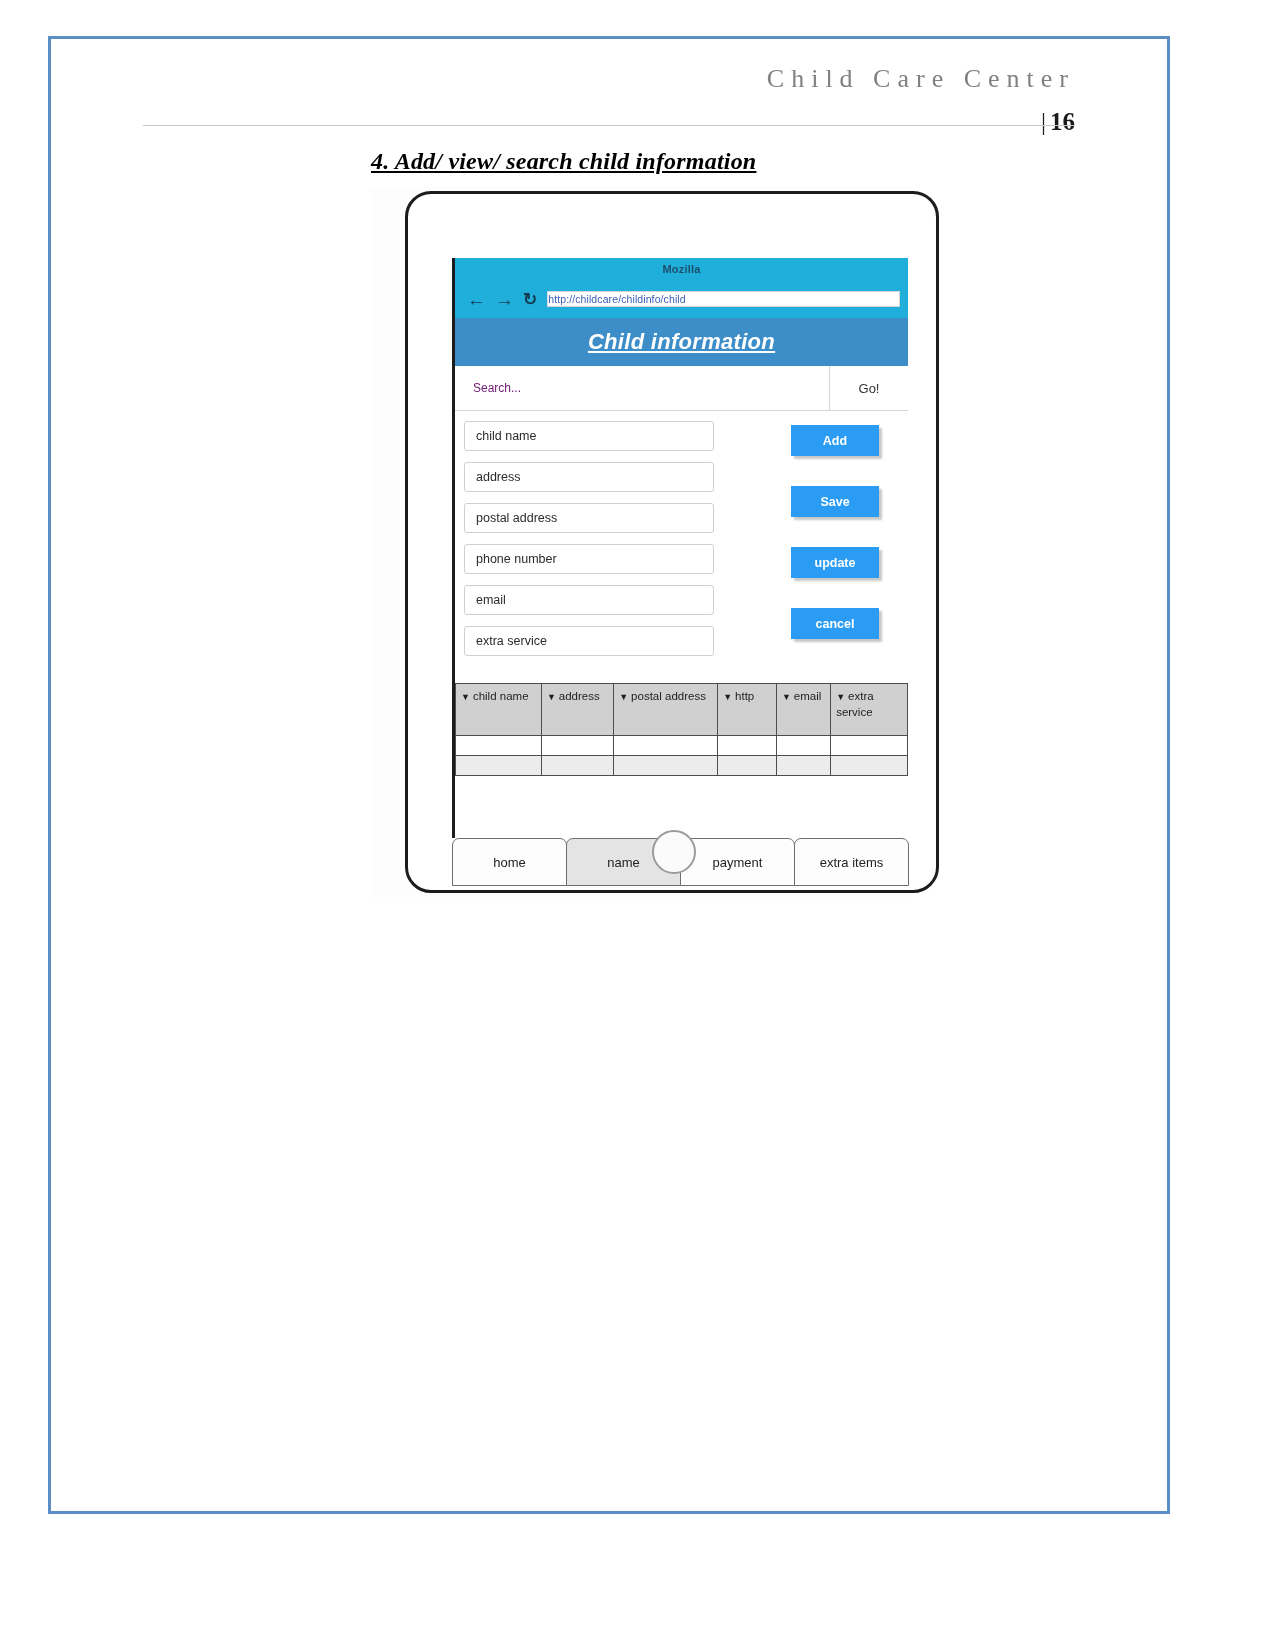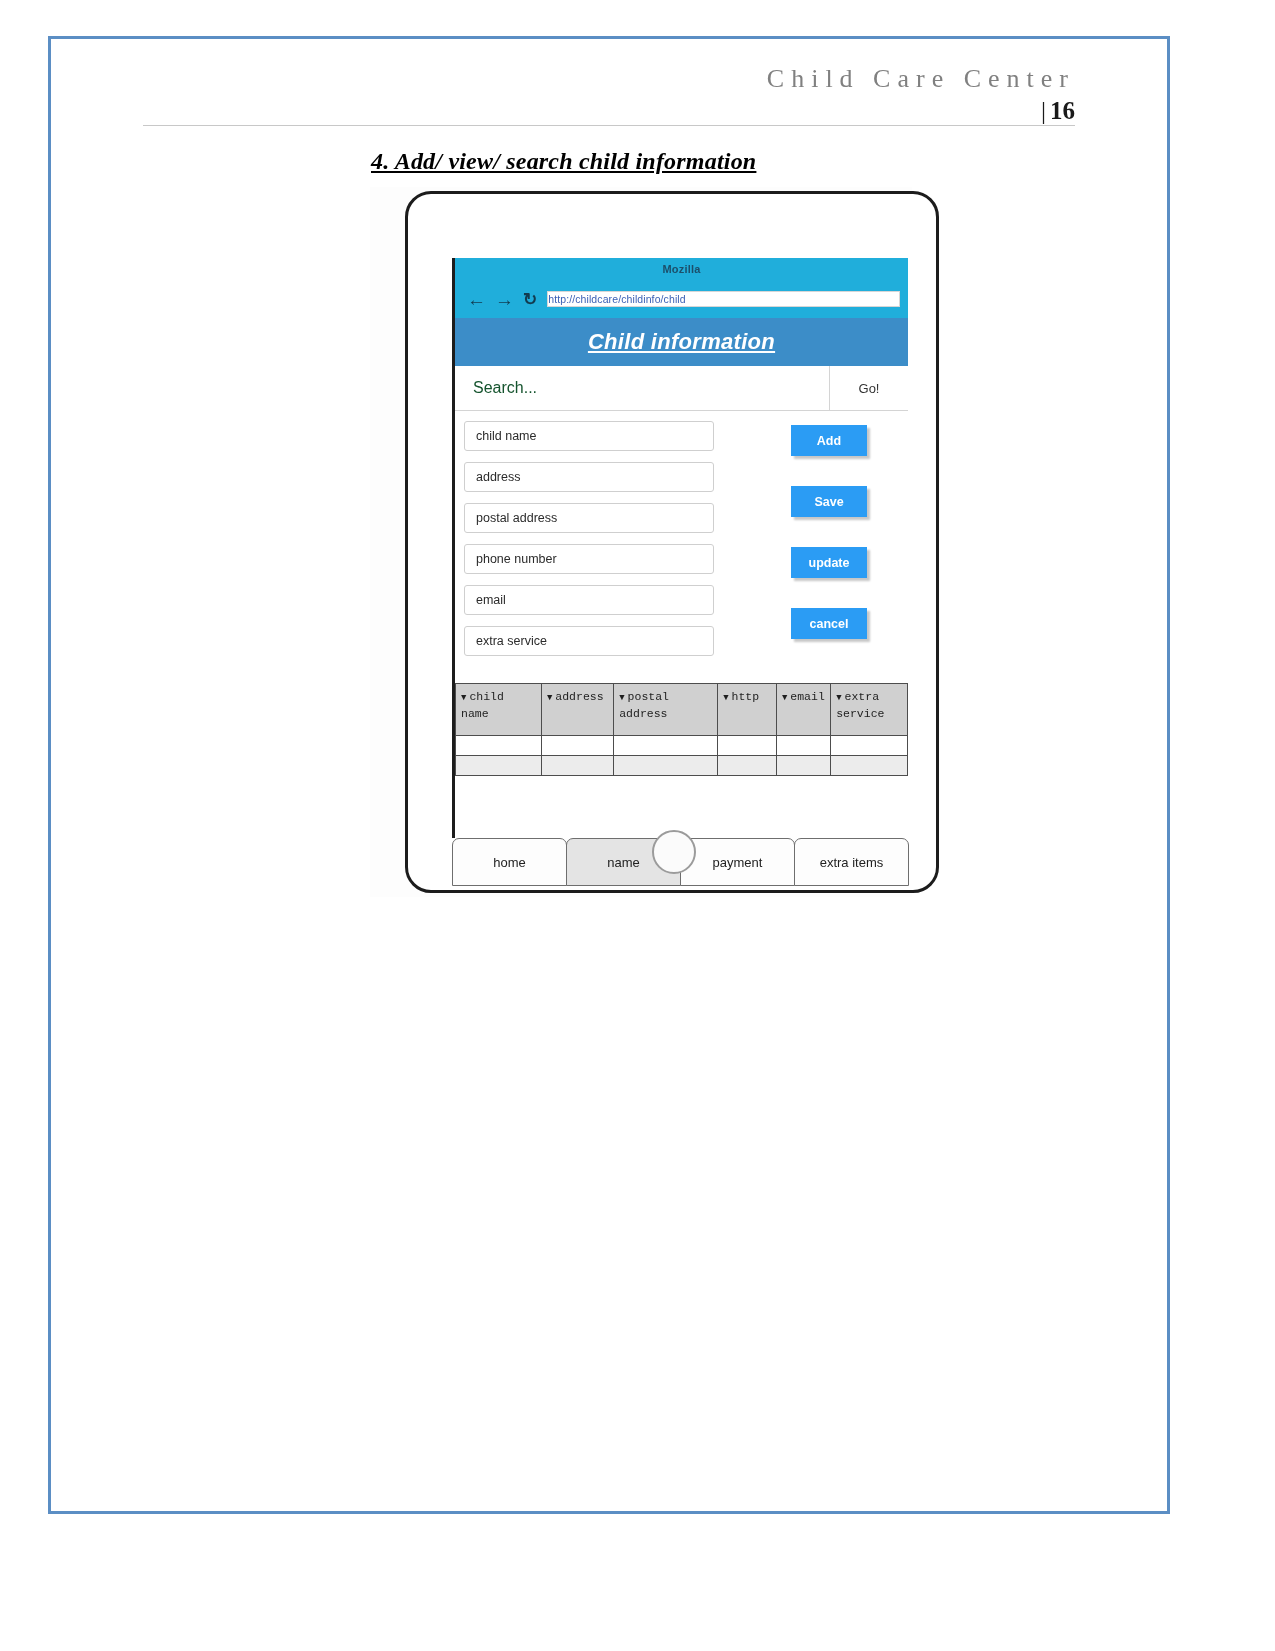--- a/index.html
+++ b/index.html
@@ -40,21 +40,21 @@
     letter-spacing: 7px;
     color: #808080;
     line-height: 34px;
     white-space: nowrap;
   }
   .doc-header-page {
     font-family: "Liberation Serif", serif;
     font-size: 25px;
     color: #1a1a1a;
     line-height: 30px;
-    margin-top: 0;
+    margin-top: 11px;
   }
   .doc-header-page .bar {
     font-weight: normal;
     color: #1a1a1a;
     margin-right: 4px;
   }
   .doc-header-page .num {
     font-weight: bold;
   }
   .doc-header-rule {
@@ -201,22 +201,22 @@
   }
   .search-input-cell {
     flex: 1;
     display: flex;
     align-items: center;
     padding-left: 18px;
     border-right: 1px solid #d4d4d4;
     box-sizing: border-box;
   }
   .search-placeholder {
-    color: #14532d;
-    font-size: 16px;
+    color: #701a75;
+    font-size: 12px;
   }
   .go-cell {
     width: 78px;
     display: flex;
     align-items: center;
     justify-content: center;
   }
   .go-label {
     font-size: 13px;
     color: #333333;
@@ -250,21 +250,21 @@
     color: #2b2b2b;
   }
 
   .actions {
     position: absolute;
     right: 41px;
     top: 14px;
     width: 76px;
   }
   .action-btn {
-    width: 76px;
+    width: 88px;
     height: 31px;
     background: #2b9cf4;
     color: #ffffff;
     font-size: 12.5px;
     font-weight: bold;
     display: flex;
     align-items: center;
     justify-content: center;
     box-shadow: 3px 3px 2px rgba(0,0,0,0.22);
     margin-bottom: 30px;
@@ -272,21 +272,20 @@
     font-family: "Liberation Sans", sans-serif;
     cursor: pointer;
   }
 
   
   .result-table {
     width: 100%;
     border-collapse: collapse;
     table-layout: fixed;
     background: #5eead4;
-    font-family: Liberation Mono, monospace;
   }
   .result-table th {
     background: #d0d0d0;
     border: 1px solid #4d4d4d;
     font-size: 11.5px;
     font-weight: normal;
     color: #1e1e1e;
     text-align: left;
     padding: 5px 4px 6px 5px;
     height: 40px;

